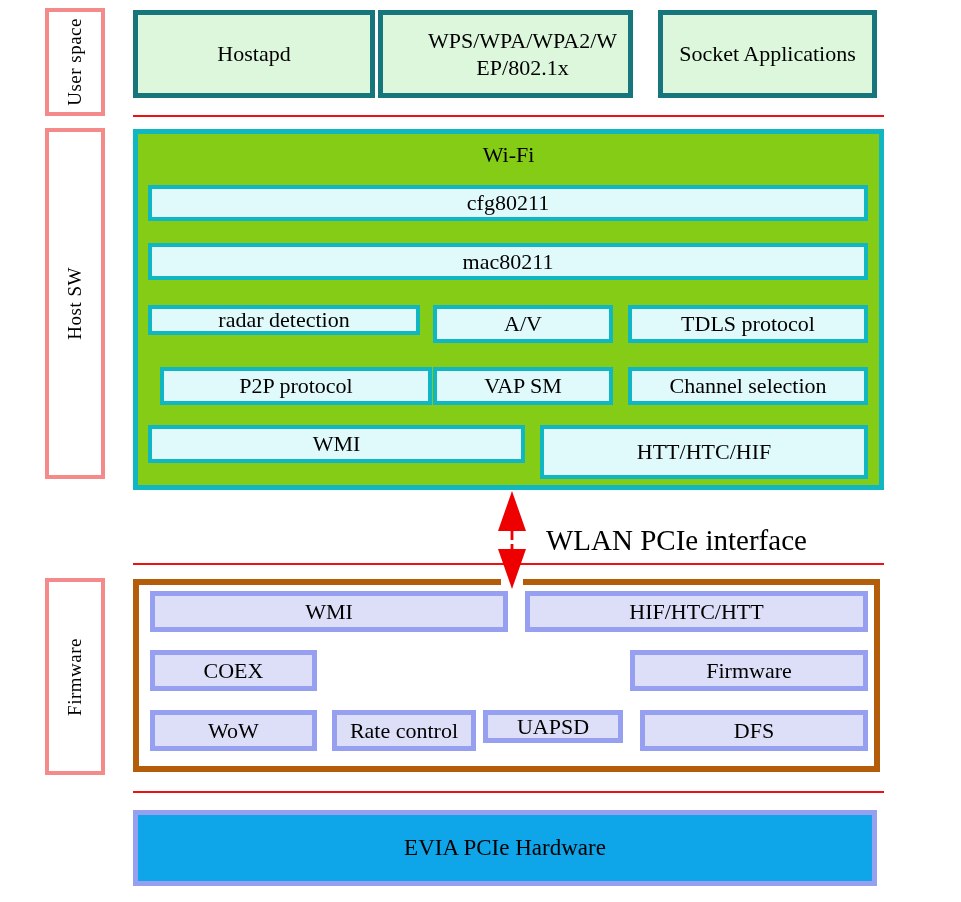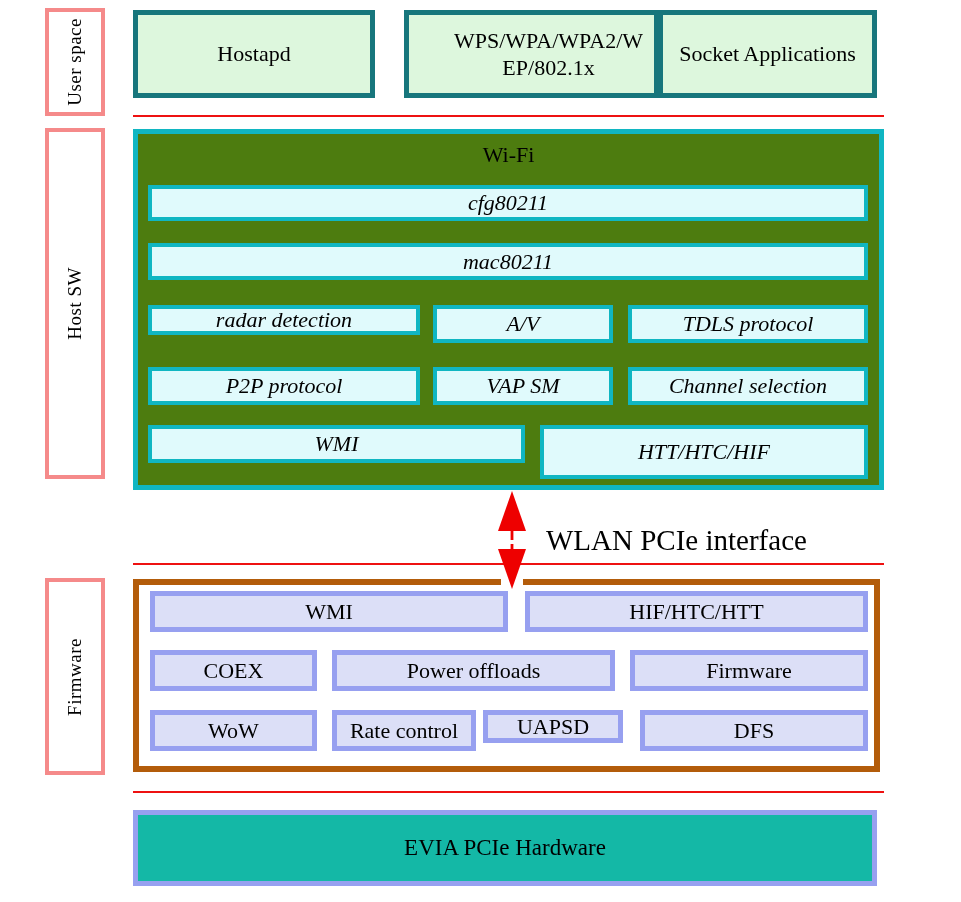--- a/index.html
+++ b/index.html
@@ -17,75 +17,74 @@
     writing-mode:vertical-rl;transform:rotate(180deg);
     font-size:19px;letter-spacing:.5px;white-space:nowrap;
   }
   
   .gbox{
     border:5px solid #17767c;background:#ddf7dd;
     display:flex;align-items:center;justify-content:center;text-align:center;
     font-size:22px;line-height:1.25;padding:0 6px;word-break:break-all;
   }
   
-  .tealwrap{border:5px solid #10b6c2;background:#4d7c0f;}
+  .tealwrap{border:5px solid #10b6c2;background:#84cc16;}
   .cbox{
     border:4px solid #10b6c2;background:#e0fafc;
     display:flex;align-items:center;justify-content:center;text-align:center;
     font-size:22px;
-    font-style:italic;
   }
   
   .brownwrap{border:6px solid #b35c0a;background:#ffffff;}
   .fbox{
     border:5px solid #97a0f0;background:#dcdff7;
     display:flex;align-items:center;justify-content:center;text-align:center;
     font-size:22px;
   }
   .hline{background:#ee1111;height:2px;}
   .center-title{text-align:center;font-size:22px;}
   .iface-label{font-size:29px;white-space:nowrap;}
   .hwbox{
-    border:5px solid #97a0f0;background:#14b8a6;
+    border:5px solid #97a0f0;background:#0ea5e9;
     display:flex;align-items:center;justify-content:center;
     font-size:23px;
   }
 </style>
 </head>
 <body>
 
 <div id="stage">
 
   <div class="abs vlabel" style="left:45px;top:8px;width:60px;height:108px;">
     <span>User space</span>
   </div>
   <div class="abs vlabel" style="left:45px;top:128px;width:60px;height:351px;">
     <span>Host SW</span>
   </div>
   <div class="abs vlabel" style="left:45px;top:578px;width:60px;height:197px;">
     <span>Firmware</span>
   </div>
 
   <div class="abs gbox" style="left:133px;top:10px;width:242px;height:88px;">Hostapd</div>
-  <div class="abs gbox" style="left:404px;top:10px;width:255px;height:88px;padding-left:40px;">WPS/WPA/WPA2/WEP/802.1x</div>
+  <div class="abs gbox" style="left:378px;top:10px;width:255px;height:88px;padding-left:40px;">WPS/WPA/WPA2/WEP/802.1x</div>
   <div class="abs gbox" style="left:658px;top:10px;width:219px;height:88px;">Socket Applications</div>
 
   <div class="abs hline" style="left:133px;top:115px;width:751px;"></div>
 
   <div class="abs tealwrap" style="left:133px;top:129px;width:751px;height:361px;">
     <div class="abs center-title" style="left:0;top:8px;width:741px;">Wi-Fi</div>
 
     <div class="abs cbox" style="left:10px;top:51px;width:720px;height:36px;">cfg80211</div>
     <div class="abs cbox" style="left:10px;top:109px;width:720px;height:37px;">mac80211</div>
 
     <div class="abs cbox" style="left:10px;top:171px;width:272px;height:30px;">radar detection</div>
     <div class="abs cbox" style="left:295px;top:171px;width:180px;height:38px;">A/V</div>
     <div class="abs cbox" style="left:490px;top:171px;width:240px;height:38px;">TDLS protocol</div>
 
-    <div class="abs cbox" style="left:10px;top:233px;width:272px;height:38px;">P2P protocol</div>
+    <div class="abs cbox" style="left:22px;top:233px;width:272px;height:38px;">P2P protocol</div>
     <div class="abs cbox" style="left:295px;top:233px;width:180px;height:38px;">VAP SM</div>
     <div class="abs cbox" style="left:490px;top:233px;width:240px;height:38px;text-align:right;">Channel selection</div>
 
     <div class="abs cbox" style="left:10px;top:291px;width:377px;height:38px;">WMI</div>
     <div class="abs cbox" style="left:402px;top:291px;width:328px;height:54px;">HTT/HTC/HIF</div>
   </div>
 
   <div class="abs hline" style="left:133px;top:563px;width:751px;"></div>
 
   <div class="abs" style="left:501px;top:578px;width:22px;height:9px;background:#ffffff;z-index:4;"></div>
@@ -96,21 +95,20 @@
     <polygon points="18,1 4,41 32,41" fill="#ee0000"></polygon>
     <polygon points="18,99 4,59 32,59" fill="#ee0000"></polygon>
   </svg>
   <div class="abs iface-label" style="left:546px;top:524px;">WLAN PCIe interface</div>
 
   <div class="abs brownwrap" style="left:133px;top:579px;width:747px;height:193px;">
     <div class="abs fbox" style="left:11px;top:6px;width:358px;height:41px;">WMI</div>
     <div class="abs fbox" style="left:386px;top:6px;width:343px;height:41px;">HIF/HTC/HTT</div>
 
     <div class="abs fbox" style="left:11px;top:65px;width:167px;height:41px;">COEX</div>
-    <div class="abs fbox" style="left:193px;top:65px;width:283px;height:41px;">Power offloads</div>
     <div class="abs fbox" style="left:491px;top:65px;width:238px;height:41px;">Firmware</div>
 
     <div class="abs fbox" style="left:11px;top:125px;width:167px;height:41px;">WoW</div>
     <div class="abs fbox" style="left:193px;top:125px;width:144px;height:41px;">Rate control</div>
     <div class="abs fbox" style="left:344px;top:125px;width:140px;height:33px;">UAPSD</div>
     <div class="abs fbox" style="left:501px;top:125px;width:228px;height:41px;">DFS</div>
   </div>
 
   <div class="abs hline" style="left:133px;top:791px;width:751px;"></div>
 

